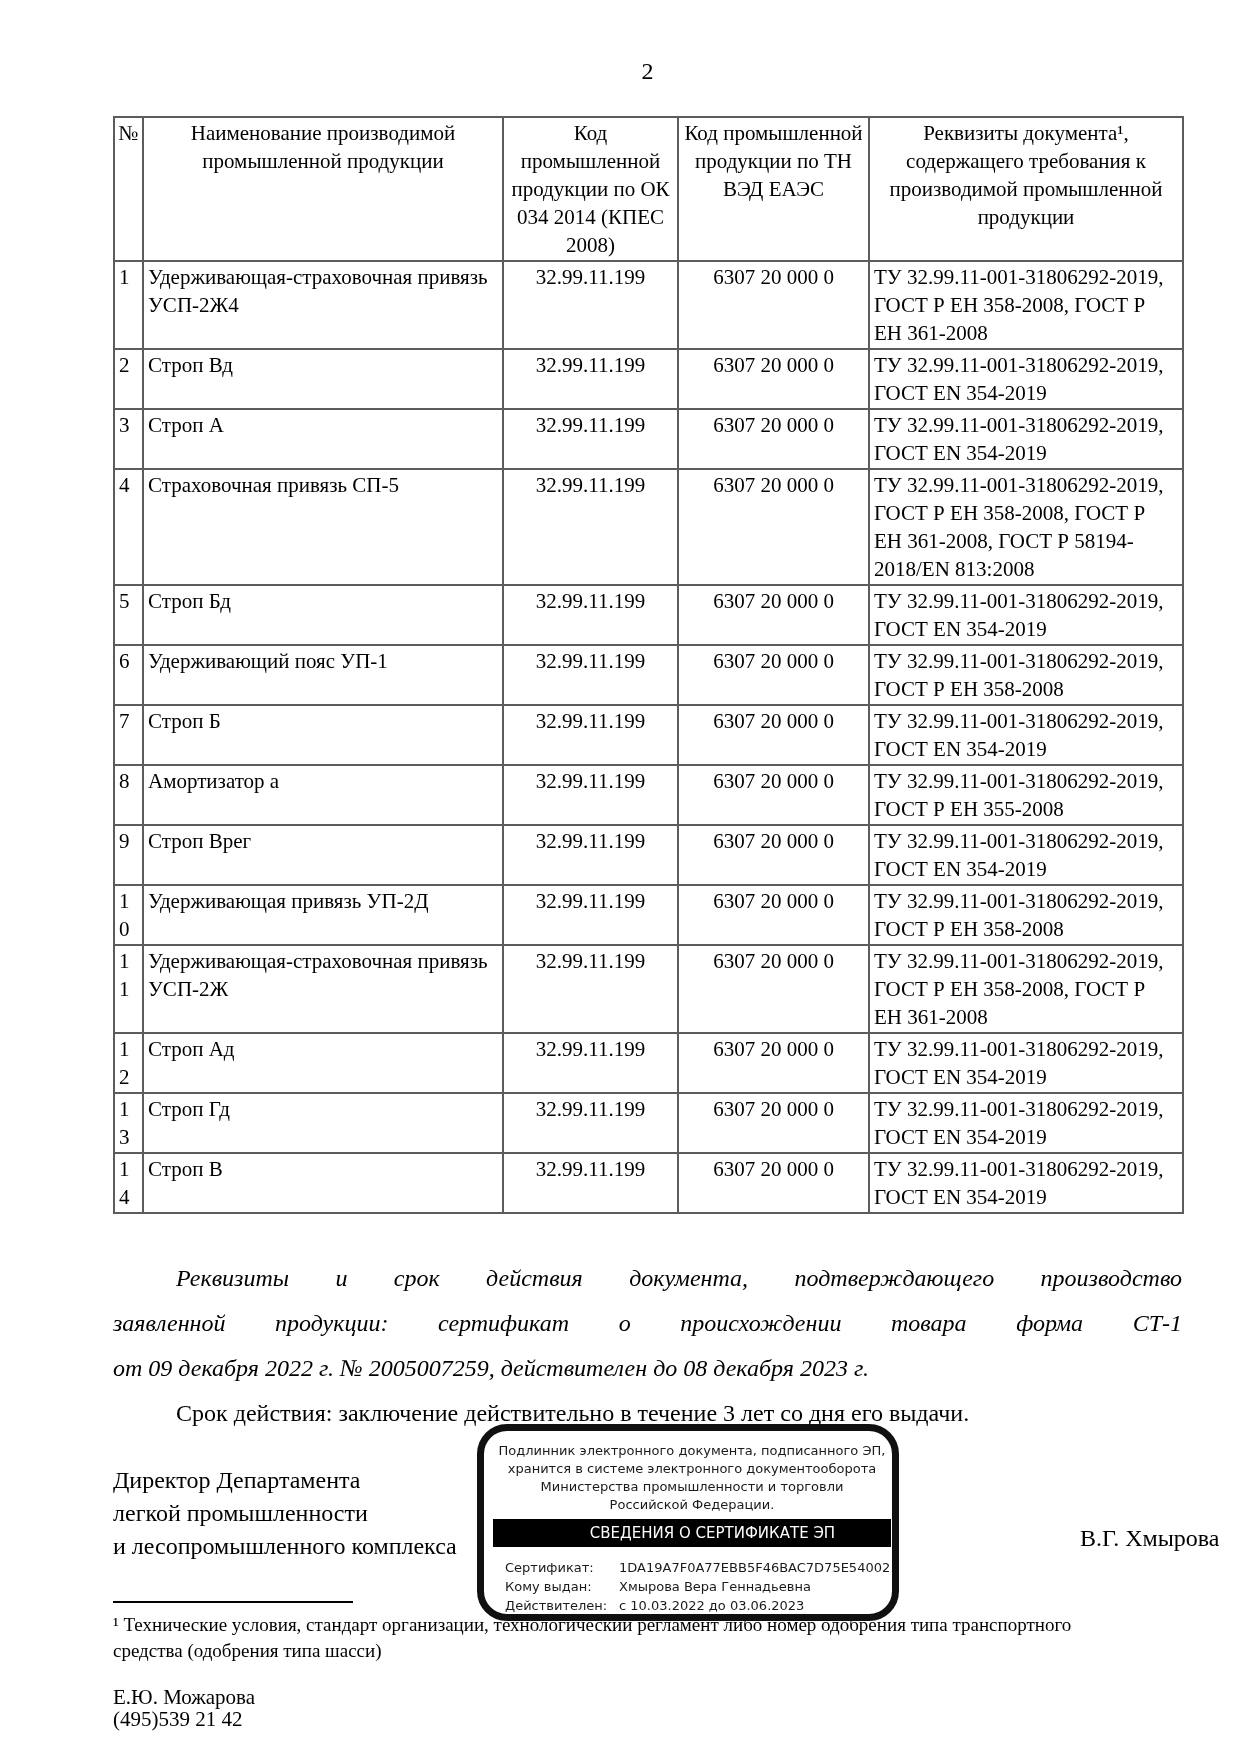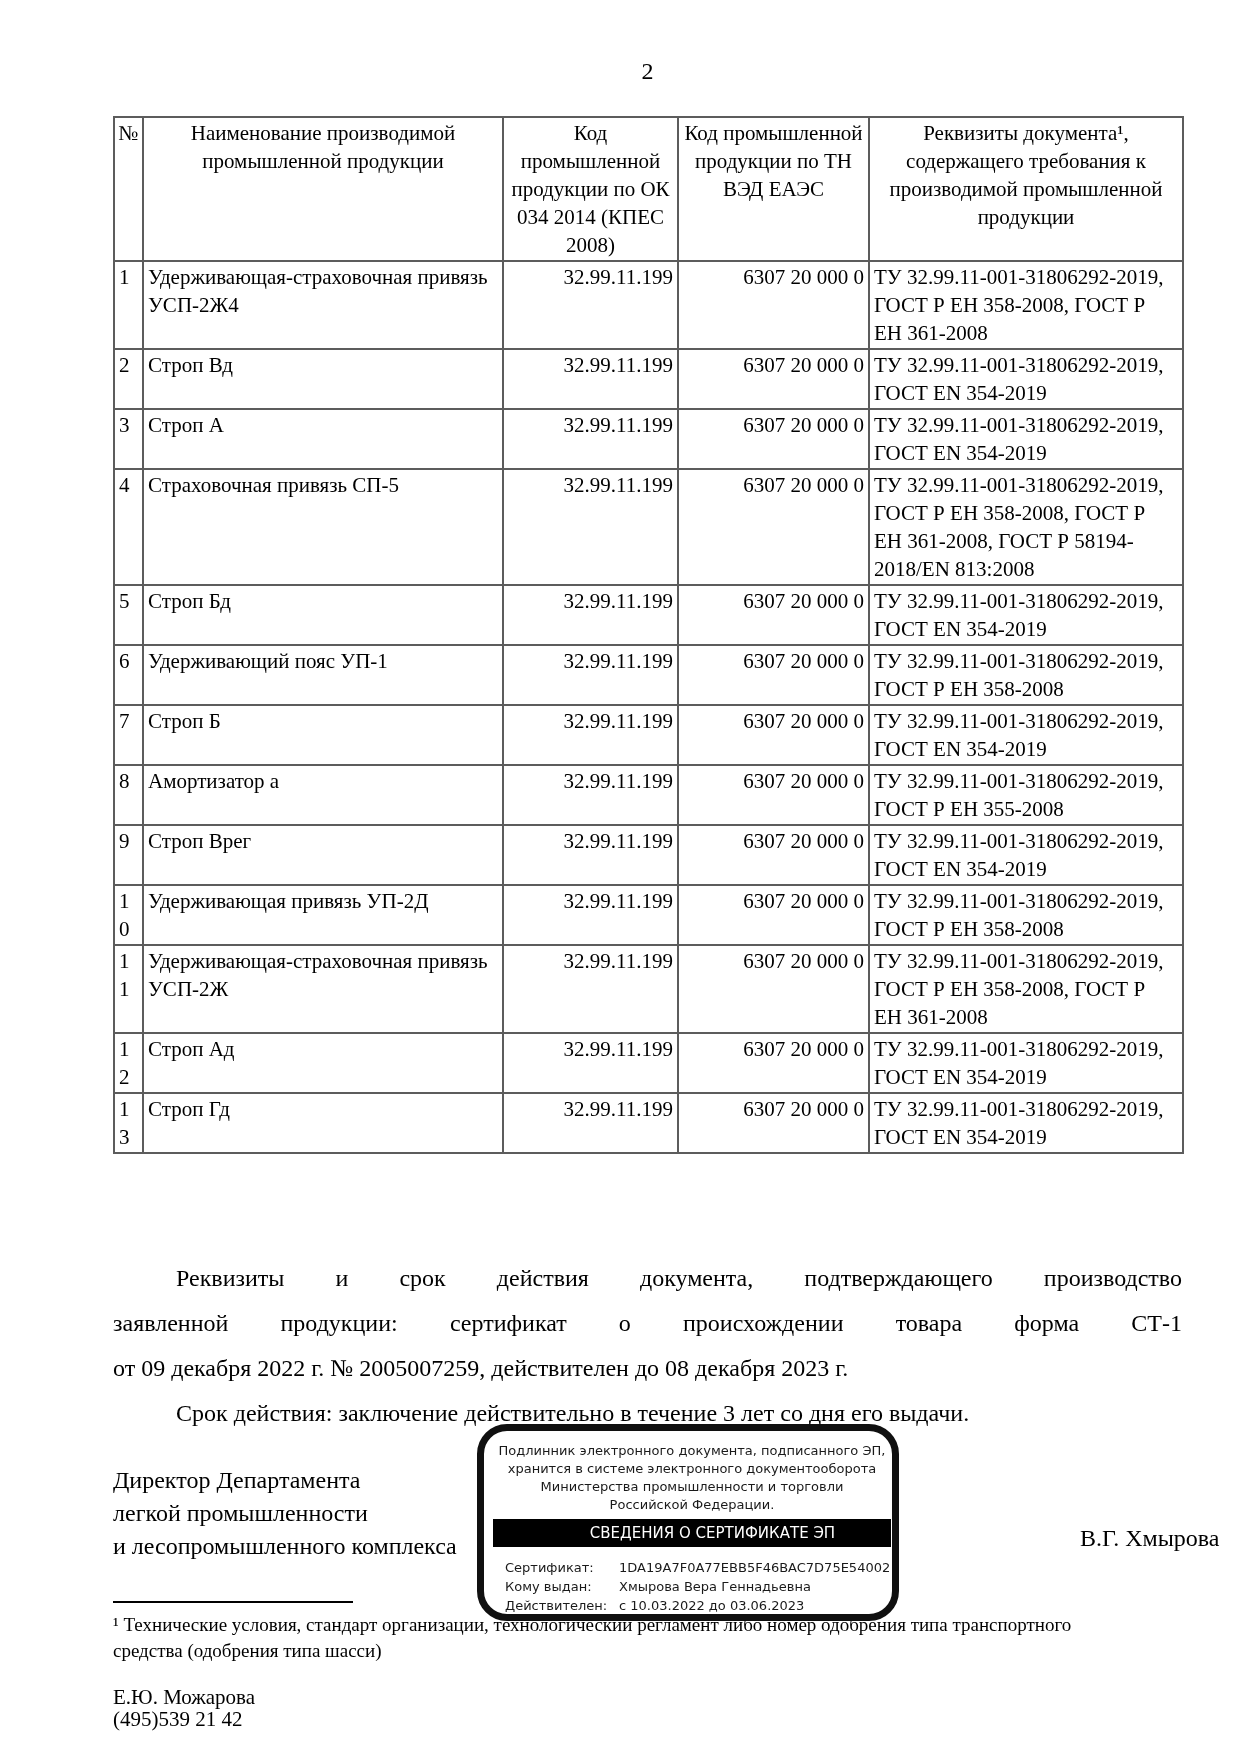--- a/index.html
+++ b/index.html
@@ -9,25 +9,25 @@
         font-size:24px;line-height:30px;}
   
   table.products{position:absolute;left:113px;top:116px;width:1069px;border-collapse:collapse;
         table-layout:fixed;border:2px solid #222;}
   table.products th,table.products td{border:2px solid #5c5c5c;vertical-align:top;
         font-size:21px;line-height:28px;font-weight:normal;padding:1px 4px;
         overflow:hidden;word-wrap:break-word;}
   table.products th{text-align:center;padding:1px 2px;}
   td.c-num{padding-left:3px;padding-right:0;}
   td.c-name{padding-left:5px;}
-  td.c-okp,td.c-tnved{text-align:right;margin-left:28px;}
+  td.c-okp,td.c-tnved{text-align:center;margin-left:28px;}
   td.c-req{padding-left:5px;padding-right:2px;}
   
   .para-block{position:absolute;left:113px;top:1256px;width:1069px;font-size:24px;}
-  .para-line{line-height:45px;text-align:justify;text-align-last:justify;}
+  .para-line{line-height:45px;text-align:justify;text-align-last:justify;font-style:italic;}
   .para-line.first{text-indent:63px;}
   .para-line.last{text-align:left;text-align-last:auto;}
   .para-single{line-height:45px;text-indent:63px;}
   
   .signature{position:absolute;left:113px;top:1464px;font-size:24px;line-height:33px;}
   .sig-name{position:absolute;left:1080px;top:1522px;font-size:24px;line-height:33px;}
   
   .stamp{position:absolute;left:477px;top:1424px;width:422px;height:197px;box-sizing:border-box;
         border:7px solid #101010;border-radius:30px;background:transparent;z-index:3;
         font-family:"DejaVu Sans",sans-serif;}
@@ -151,20 +151,27 @@
       <td class="c-tnved">6307 20 000 0</td>
       <td class="c-req">ТУ 32.99.11-001-31806292-2019, ГОСТ EN 354-2019</td>
     </tr>
         <tr>
       <td class="c-num">13</td>
       <td class="c-name">Строп Гд</td>
       <td class="c-okp">32.99.11.199</td>
       <td class="c-tnved">6307 20 000 0</td>
       <td class="c-req">ТУ 32.99.11-001-31806292-2019, ГОСТ EN 354-2019</td>
     </tr>
+        <tr>
+      <td class="c-num">14</td>
+      <td class="c-name">Строп В</td>
+      <td class="c-okp">32.99.11.199</td>
+      <td class="c-tnved">6307 20 000 0</td>
+      <td class="c-req">ТУ 32.99.11-001-31806292-2019, ГОСТ EN 354-2019</td>
+    </tr>
       </tbody>
   </table>
 
   <div class="para-block">
     <div class="para-line first">Реквизиты и срок действия документа, подтверждающего производство</div>
     <div class="para-line">заявленной продукции: сертификат о происхождении товара форма СТ-1</div>
     <div class="para-line last">от 09 декабря 2022 г. № 2005007259, действителен до 08 декабря 2023 г.</div>
     <div class="para-single">Срок действия: заключение действительно в течение 3 лет со дня его выдачи.</div>
   </div>
 

